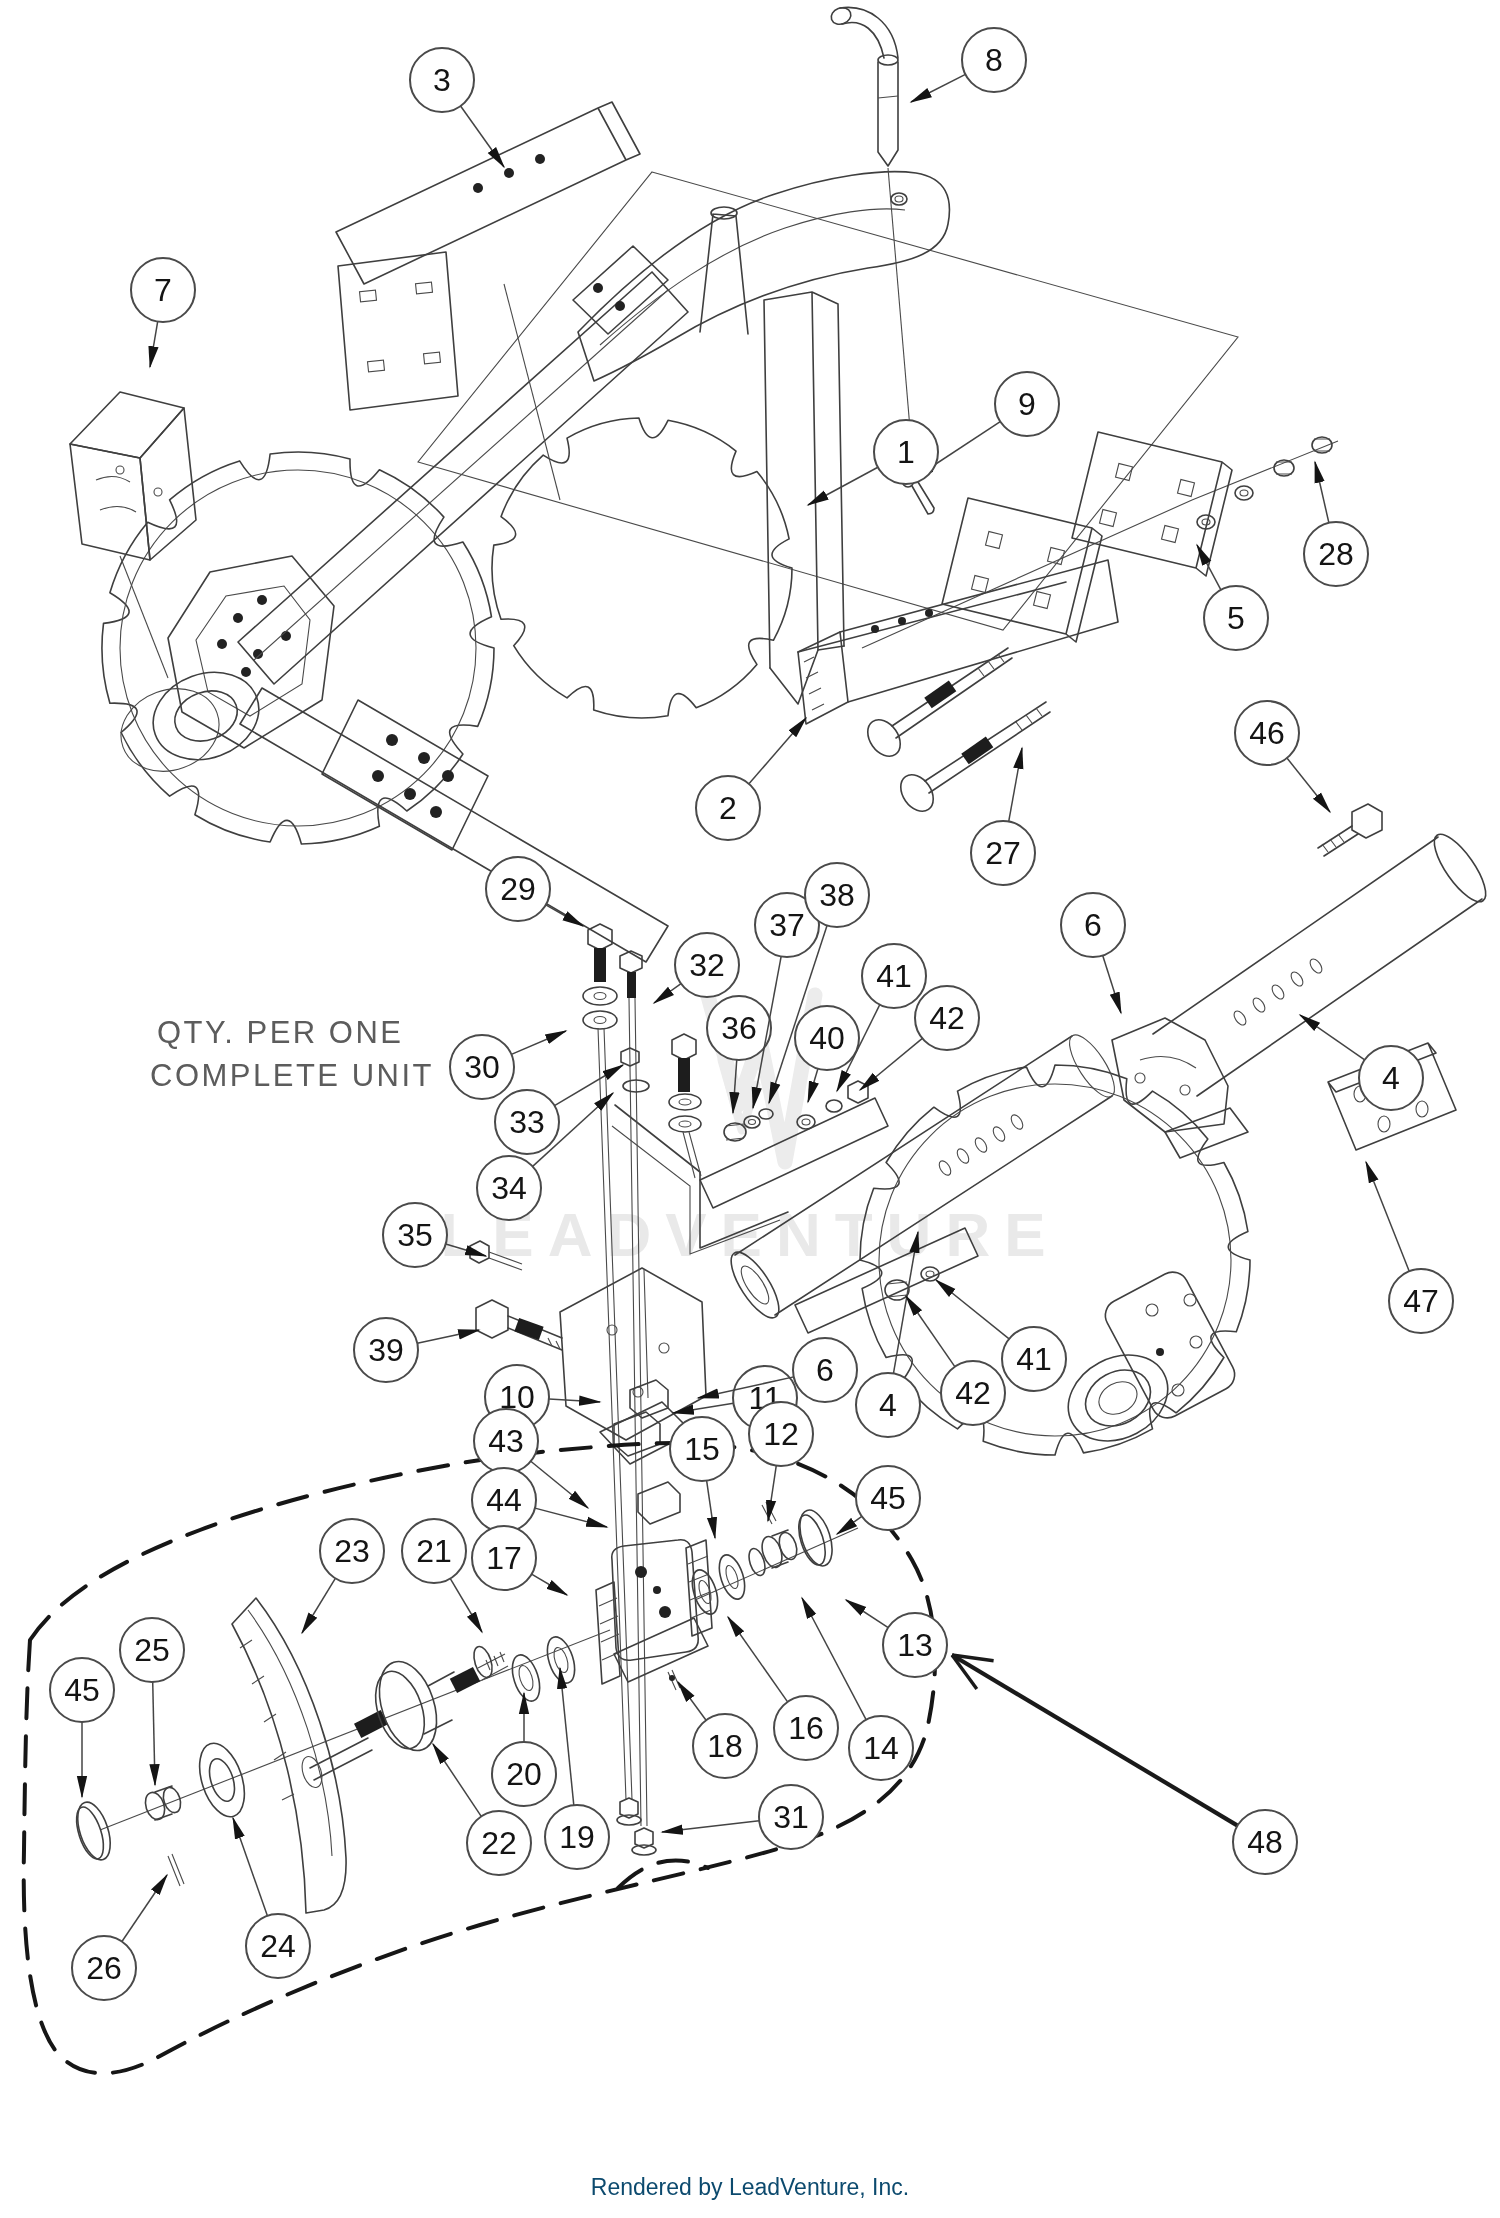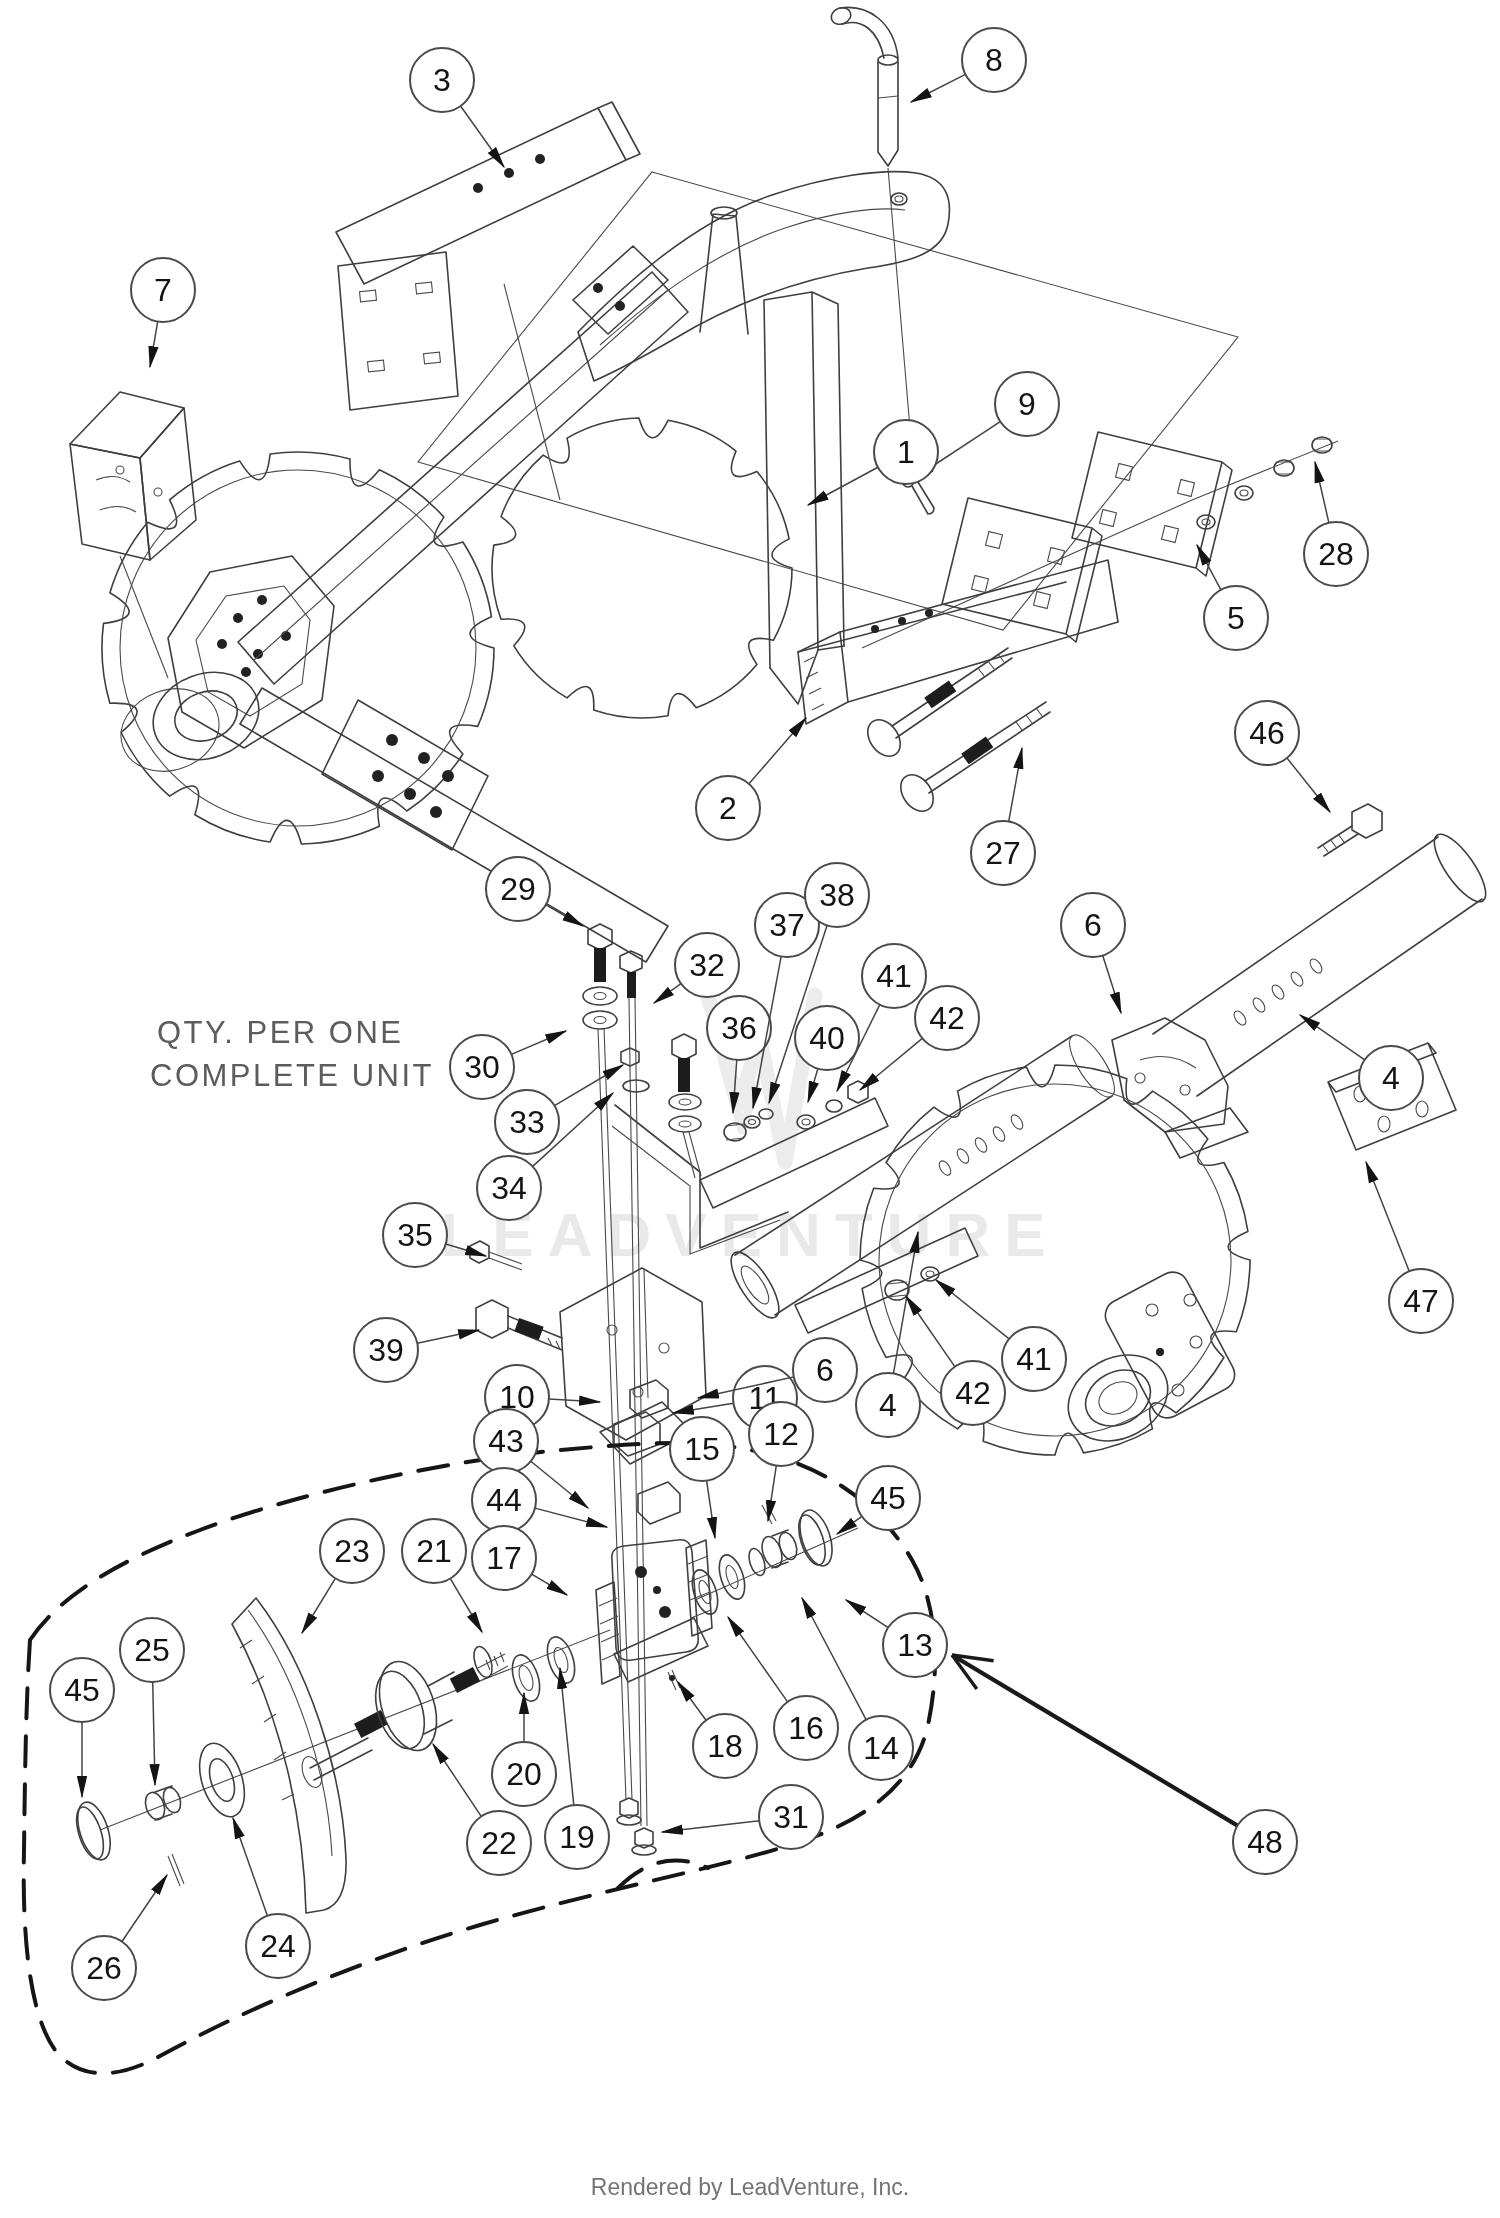--- a/index.html
+++ b/index.html
@@ -7,21 +7,21 @@
         font-family:"Liberation Sans", sans-serif;}
   svg{position:absolute;left:0;top:0;}
   .art{stroke:#3f3f3f;fill:none;stroke-width:1.6;stroke-linejoin:round;stroke-linecap:round;}
   .thin{stroke:#4a4a4a;fill:none;stroke-width:1.1;}
   .dark{fill:#1d1d1d;stroke:none;}
   .dot{fill:#222;stroke:none;}
   .boundary{stroke:#161616;fill:none;stroke-width:4;stroke-dasharray:30 18;stroke-linecap:round;}
   .wm-logo{stroke:#ececec;fill:none;stroke-width:15;stroke-linejoin:round;stroke-linecap:round;}
   .note-text{fill:#5c5c5c;font-size:31px;letter-spacing:2.5px;font-family:"Liberation Sans",sans-serif;}
   .wm-text{fill:#e9e9e9;font-size:62px;font-weight:bold;letter-spacing:14px;font-family:"Liberation Sans",sans-serif;}
-  .footer{position:absolute;left:0;right:0;top:2174px;text-align:center;color:#737373;
+  .footer{position:absolute;left:0;right:0;top:2174px;text-align:center;color:#0c4a6e;
           font-size:23px;font-family:"Liberation Sans",sans-serif;}
   .balloon-circle{fill:#ffffff;stroke:#4a4a4a;stroke-width:2;}
   .balloon-num{fill:#141414;font-size:32px;font-family:"Liberation Sans",sans-serif;text-anchor:middle;}
   .leader{stroke:#444;stroke-width:1.5;fill:none;}
   .leader-thick{stroke:#1a1a1a;stroke-width:4.2;fill:none;}
 </style>
 </head>
 <body>
 
 <div class="page">

